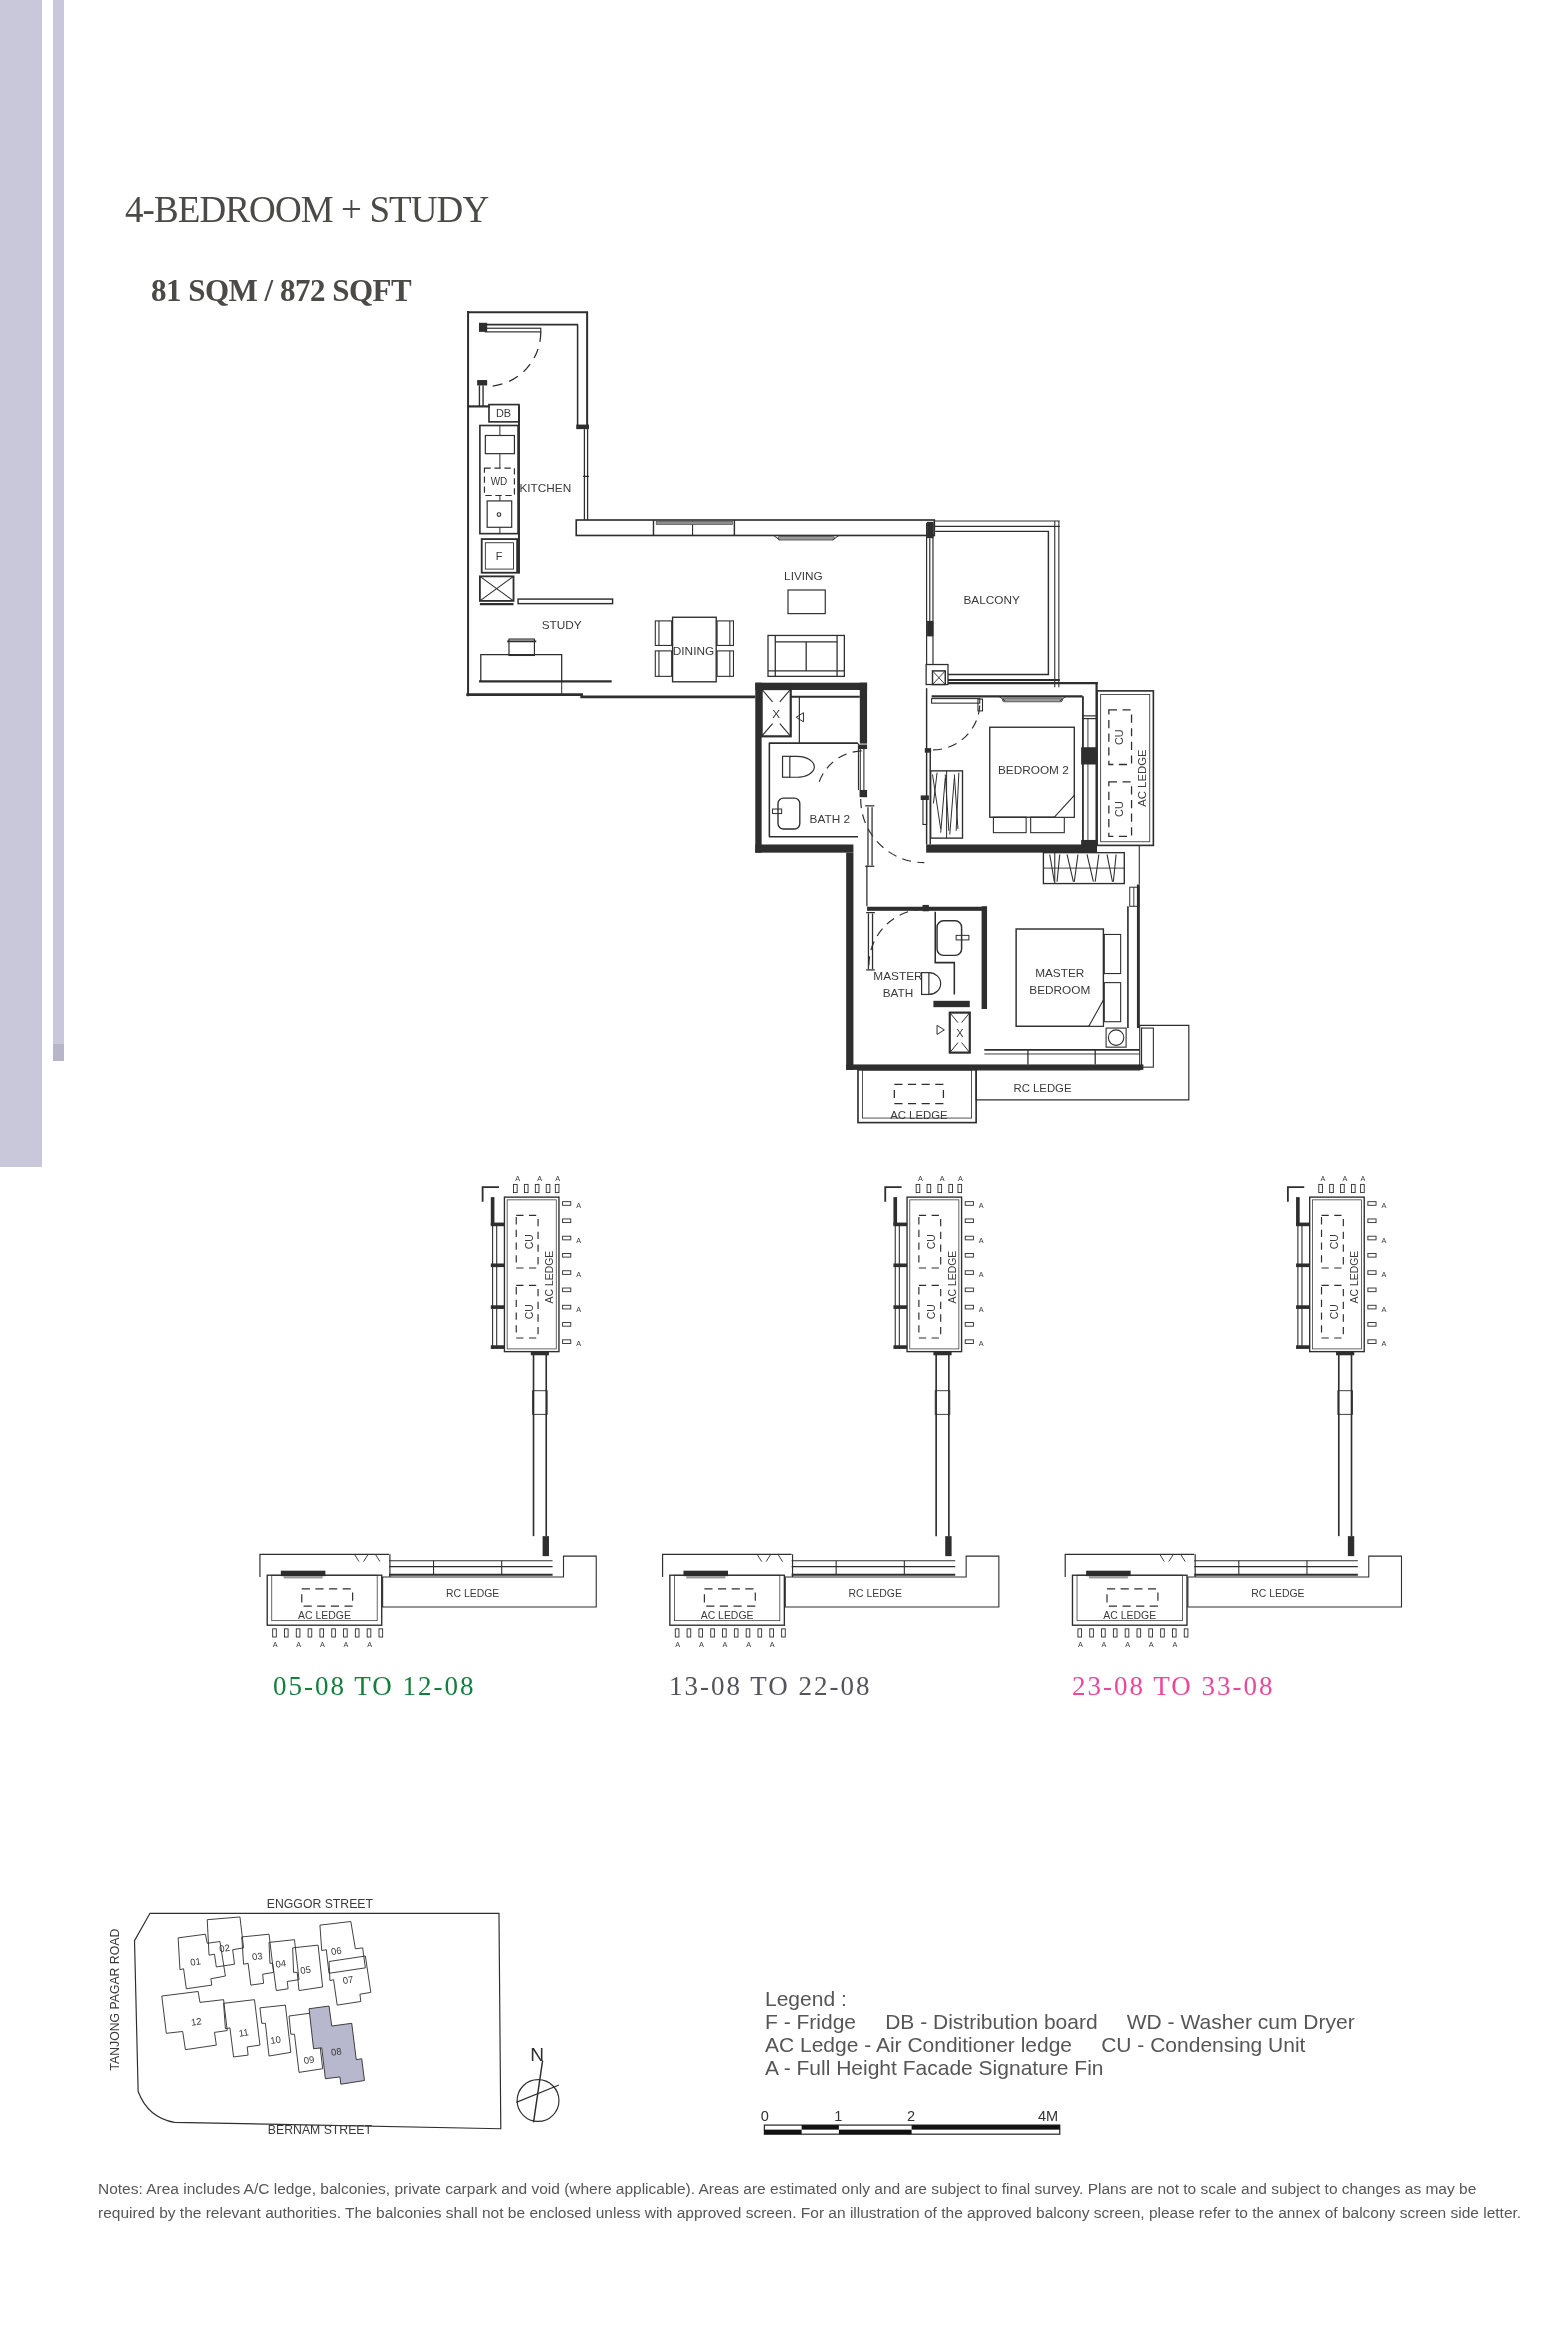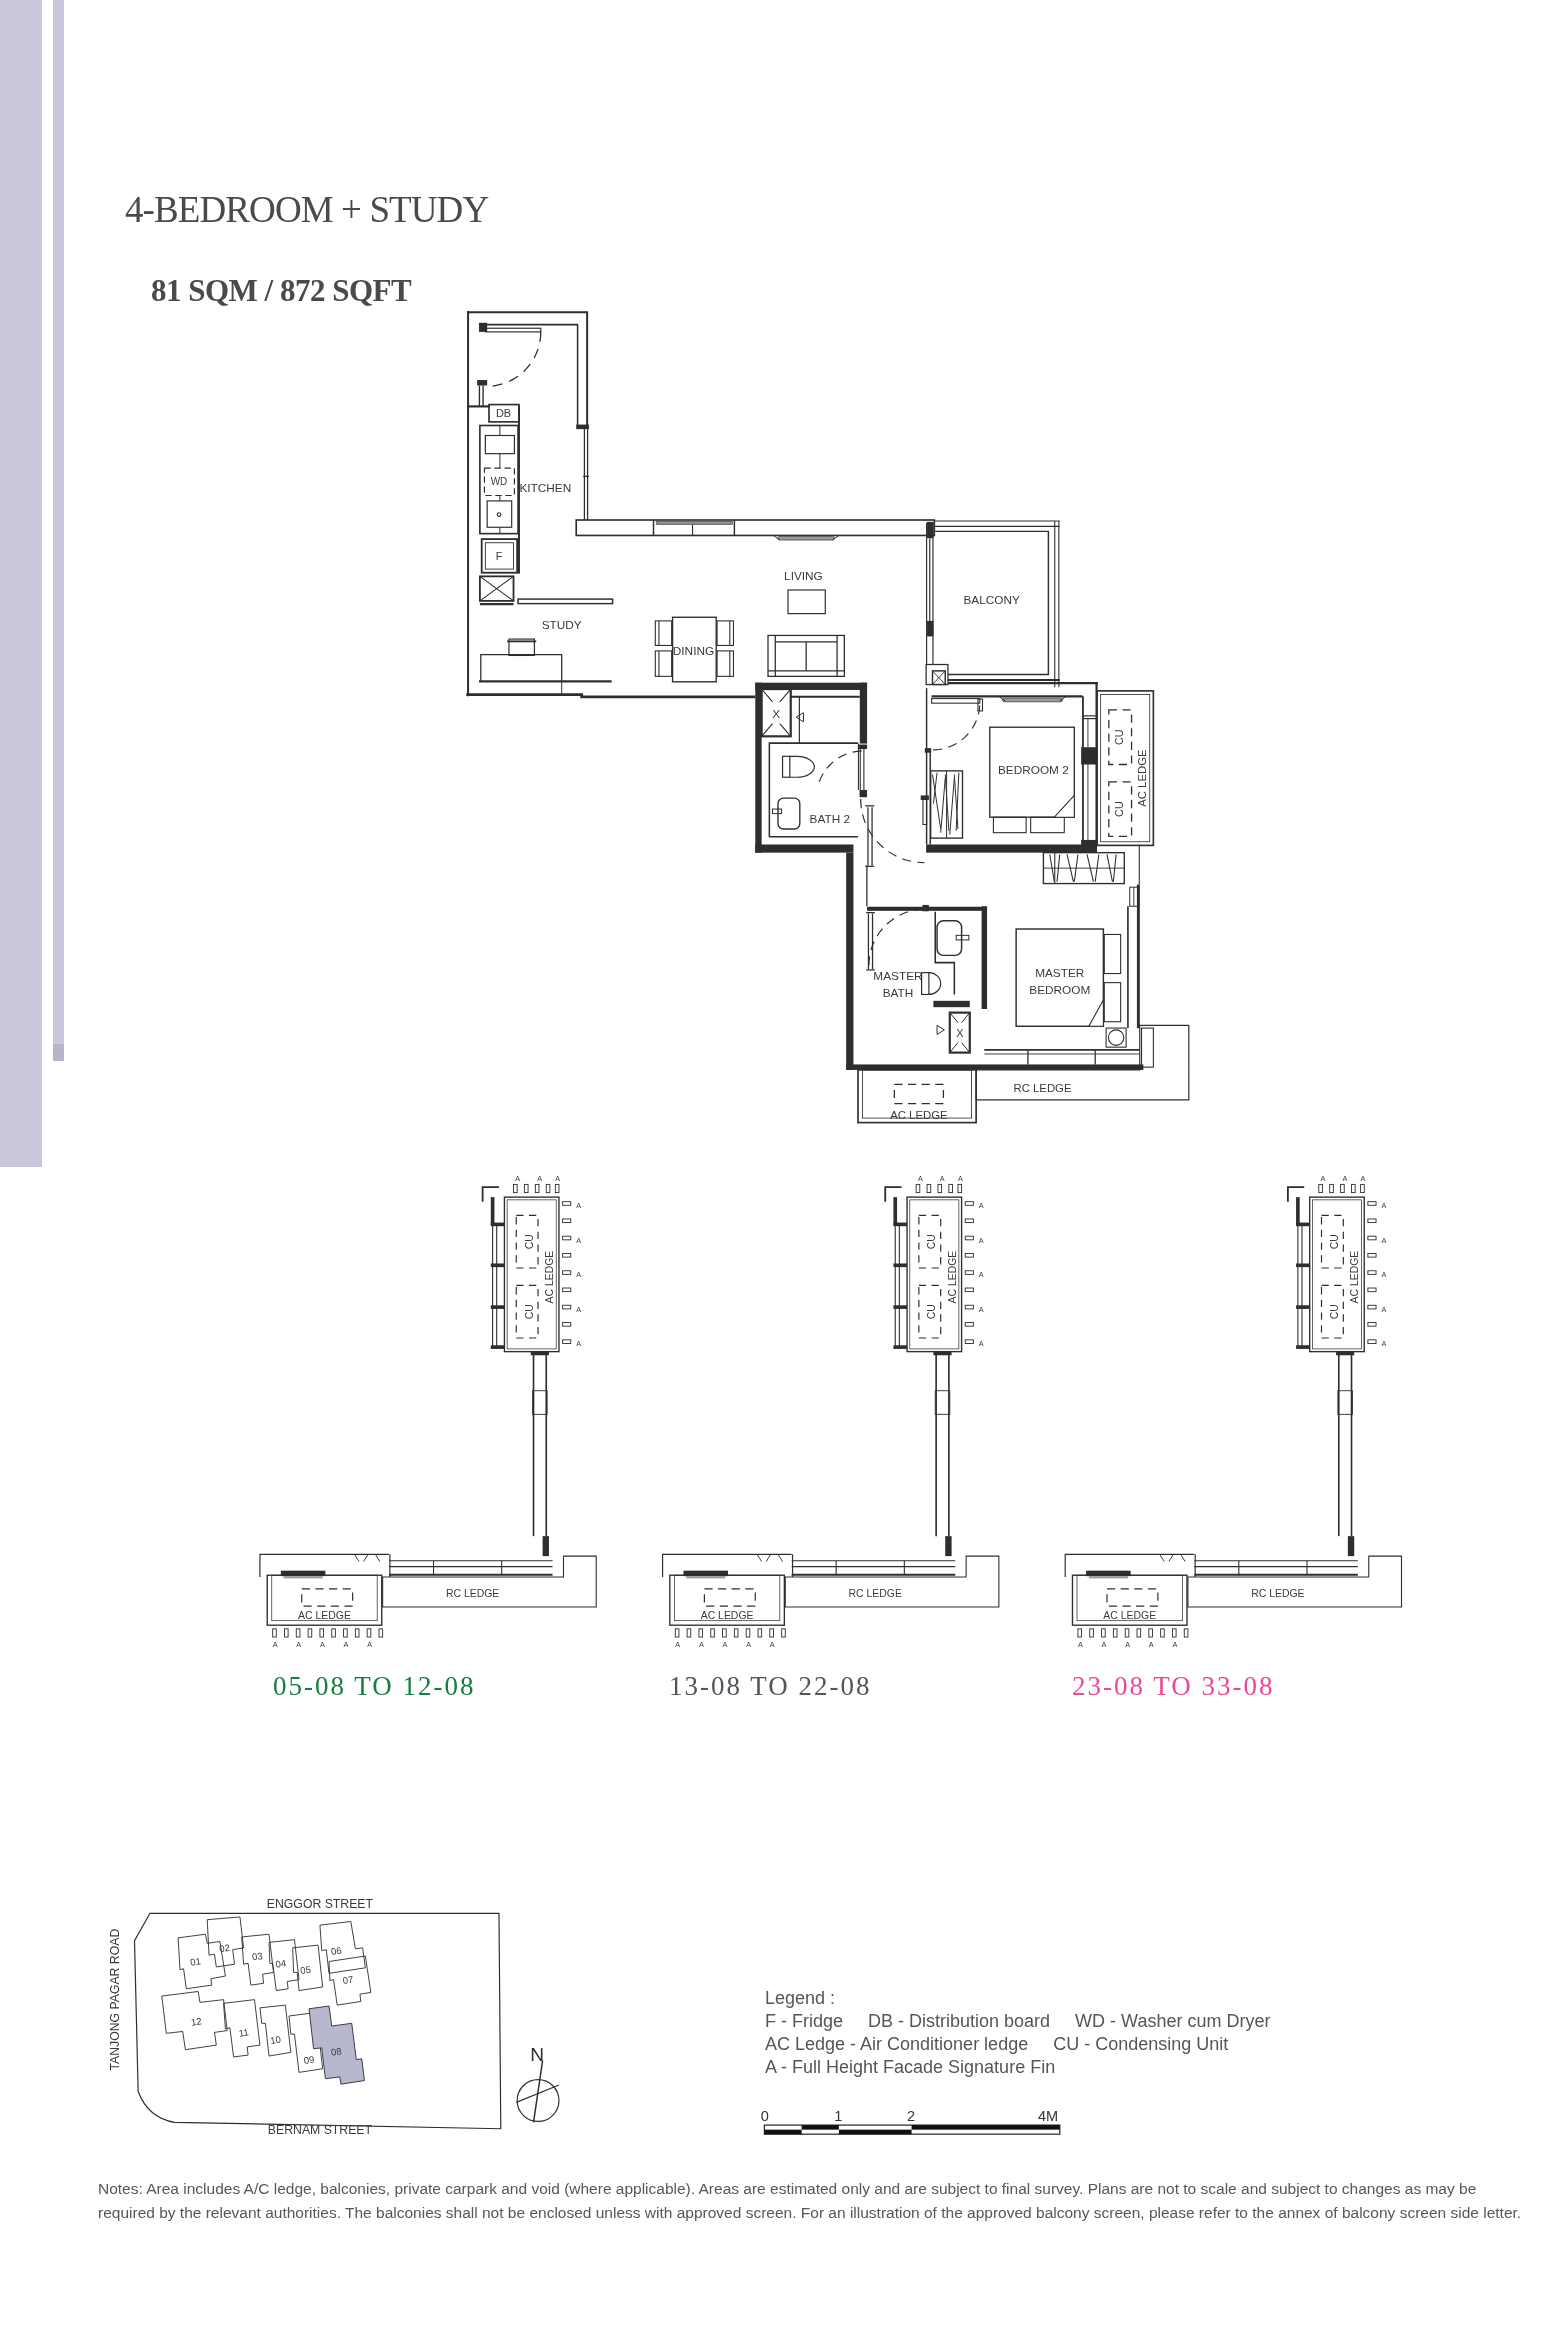--- a/index.html
+++ b/index.html
@@ -514,21 +514,21 @@
       <rect x="841" y="2343" width="41" height="5" fill="#111" stroke="none"></rect>
       <rect x="923" y="2343" width="80" height="5" fill="#111" stroke="none"></rect>
     </g>
   </g>
   </svg>
 
   <div class="abs serif" style="left:273px;top:1671px;font-size:27px;color:#15803d;letter-spacing:2px;">05-08 TO 12-08</div>
   <div class="abs serif" style="left:669px;top:1671px;font-size:27px;color:#55545c;letter-spacing:2px;">13-08 TO 22-08</div>
   <div class="abs serif" style="left:1072px;top:1671px;font-size:27px;color:#ec4899;letter-spacing:2px;">23-08 TO 33-08</div>
 
-  <div class="abs" style="left:765px;top:1987px;font-size:18px;line-height:23px;color:#565656;">
+  <div class="abs" style="left:765px;top:1987px;font-size:21px;line-height:23px;color:#565656;">
     Legend :<br>
     F - Fridge&nbsp;&nbsp;&nbsp;&nbsp;&nbsp;DB - Distribution board&nbsp;&nbsp;&nbsp;&nbsp;&nbsp;WD - Washer cum Dryer<br>
     AC Ledge - Air Conditioner ledge&nbsp;&nbsp;&nbsp;&nbsp;&nbsp;CU - Condensing Unit<br>
     A - Full Height Facade Signature Fin
   </div>
 
   <div class="abs" style="left:98px;top:2177px;width:1455px;font-size:15.5px;line-height:23.6px;color:#575757;white-space:nowrap;">
     Notes: Area includes A/C ledge, balconies, private carpark and void (where applicable). Areas are estimated only and are subject to final survey. Plans are not to scale and subject to changes as may be<br>
     required by the relevant authorities. The balconies shall not be enclosed unless with approved screen. For an illustration of the approved balcony screen, please refer to the annex of balcony screen side letter.
   </div>

